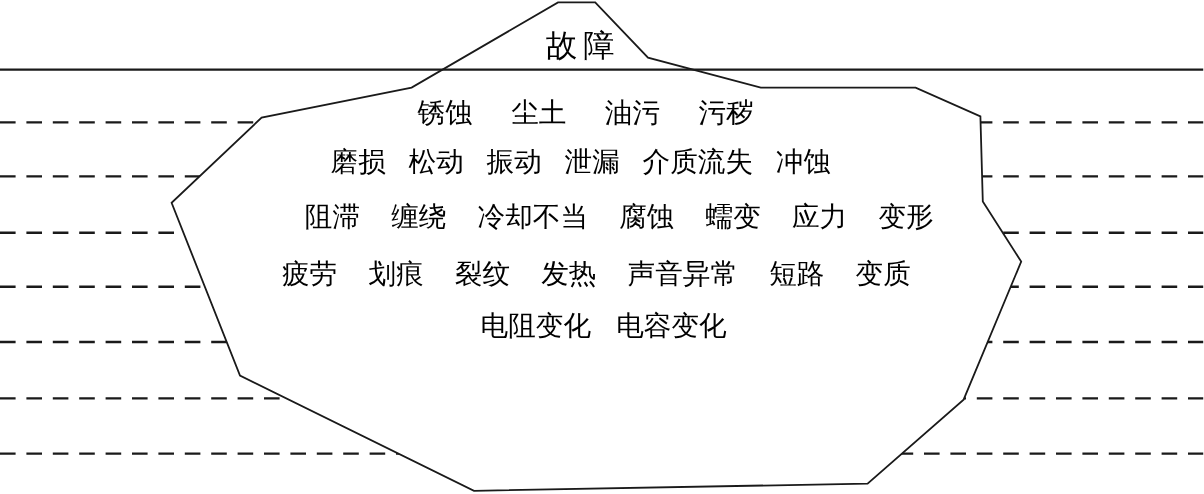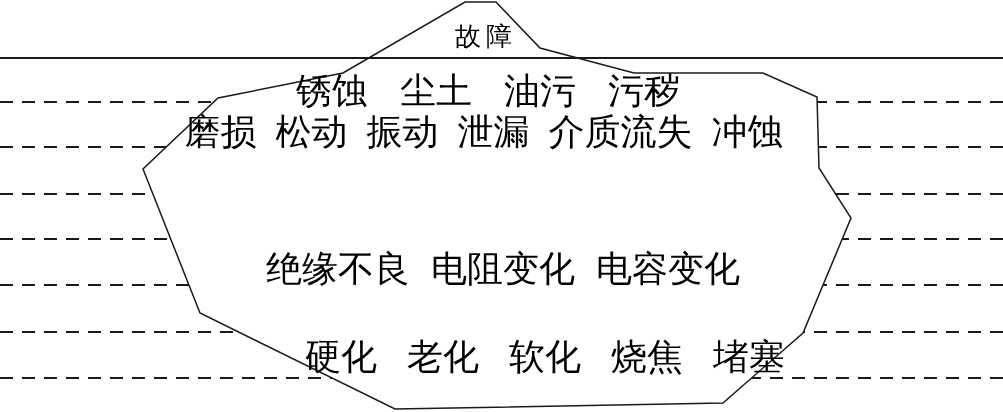--- a/index.html
+++ b/index.html
@@ -6,41 +6,41 @@
     margin: 0;
     padding: 0;
     background: #ffffff;
   }
   .canvas {
     position: relative;
     width: 1003px;
     height: 412px;
     background: var(--bg, #ffffff);
     overflow: hidden;
-    font-family: Liberation Mono, monospace;
+    font-family: Liberation Sans, sans-serif;
     color: var(--text, #000000);
   }
   .diagram-svg {
     position: absolute;
     left: 0;
     top: 0;
     width: 1003px;
     height: 412px;
     display: block;
   }
   .fault-row {
     position: absolute;
     display: flex;
     align-items: center;
     white-space: nowrap;
     gap: var(--gap, 24px);
     left: var(--cx);
     top: var(--cy);
     transform: translate(-50%, -50%);
-    font-size: 36px;
+    font-size: 23px;
     line-height: 1;
     z-index: 3;
   }
   .diagram-title {
     position: absolute;
     left: var(--cx);
     top: var(--cy);
     transform: translate(-50%, -50%);
     font-size: 26px;
     letter-spacing: 5px;
@@ -80,28 +80,38 @@
       <span>污秽</span>
     </div>
   <div class="fault-row" style="--cx:484px; --cy:135px; --gap:19px">
       <span>磨损</span>
       <span>松动</span>
       <span>振动</span>
       <span>泄漏</span>
       <span>介质流失</span>
       <span>冲蚀</span>
     </div>
+  <div class="fault-row" style="--cx:516px; --cy:181px; --gap:26px">
+      <span>阻滞</span>
+      <span>缠绕</span>
+      <span>冷却不当</span>
+      <span>腐蚀</span>
+      <span>蠕变</span>
+      <span>应力</span>
+      <span>变形</span>
+    </div>
+  <div class="fault-row" style="--cx:497px; --cy:228px; --gap:26px">
+      <span>疲劳</span>
+      <span>划痕</span>
+      <span>裂纹</span>
+      <span>发热</span>
+      <span>声音异常</span>
+      <span>短路</span>
+      <span>变质</span>
+    </div>
   <div class="fault-row" style="--cx:503px; --cy:272px; --gap:21px">
-      <span>绝缘不良</span>
       <span>电阻变化</span>
       <span>电容变化</span>
     </div>
   <div class="fault-row" style="--cx:513px; --cy:316px; --gap:27px">
     </div>
-  <div class="fault-row" style="--cx:545px; --cy:360px; --gap:30px">
-      <span>硬化</span>
-      <span>老化</span>
-      <span>软化</span>
-      <span>烧焦</span>
-      <span>堵塞</span>
-    </div>
 
 </div>
 
 </body></html>

